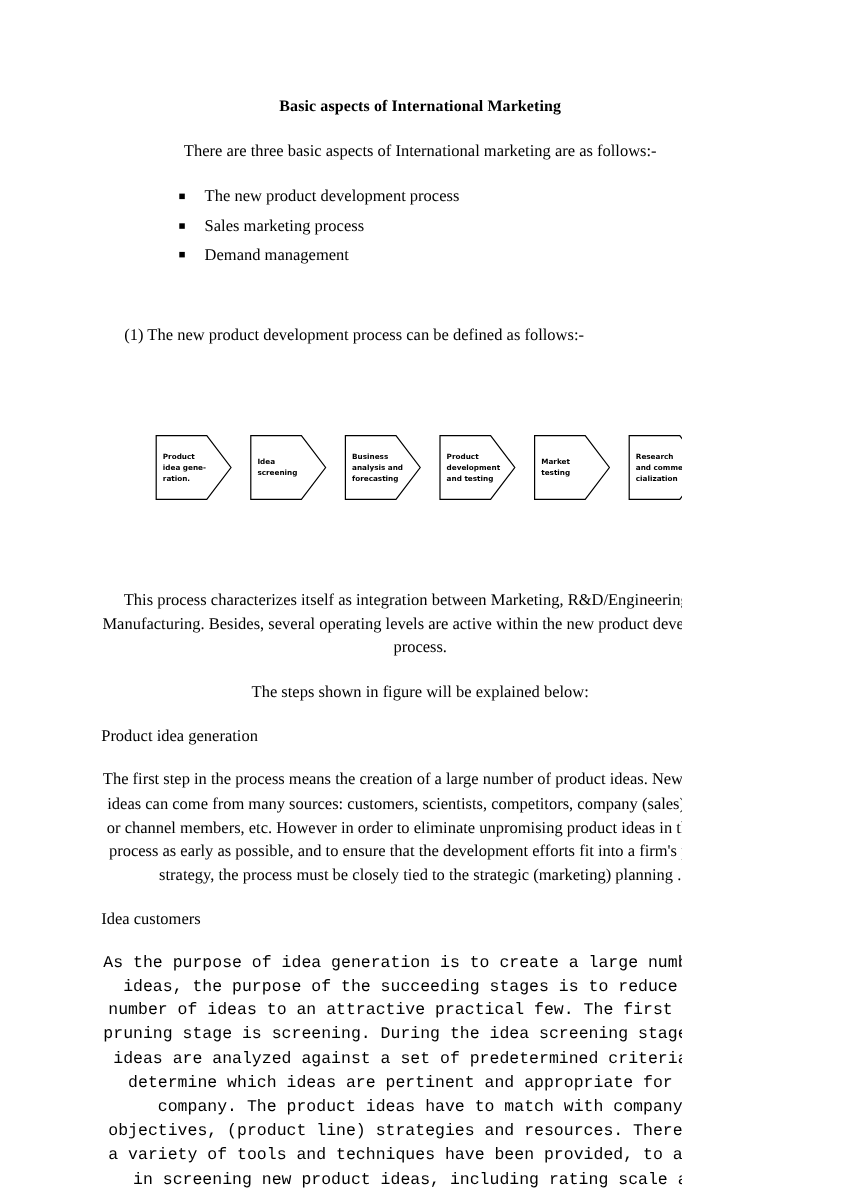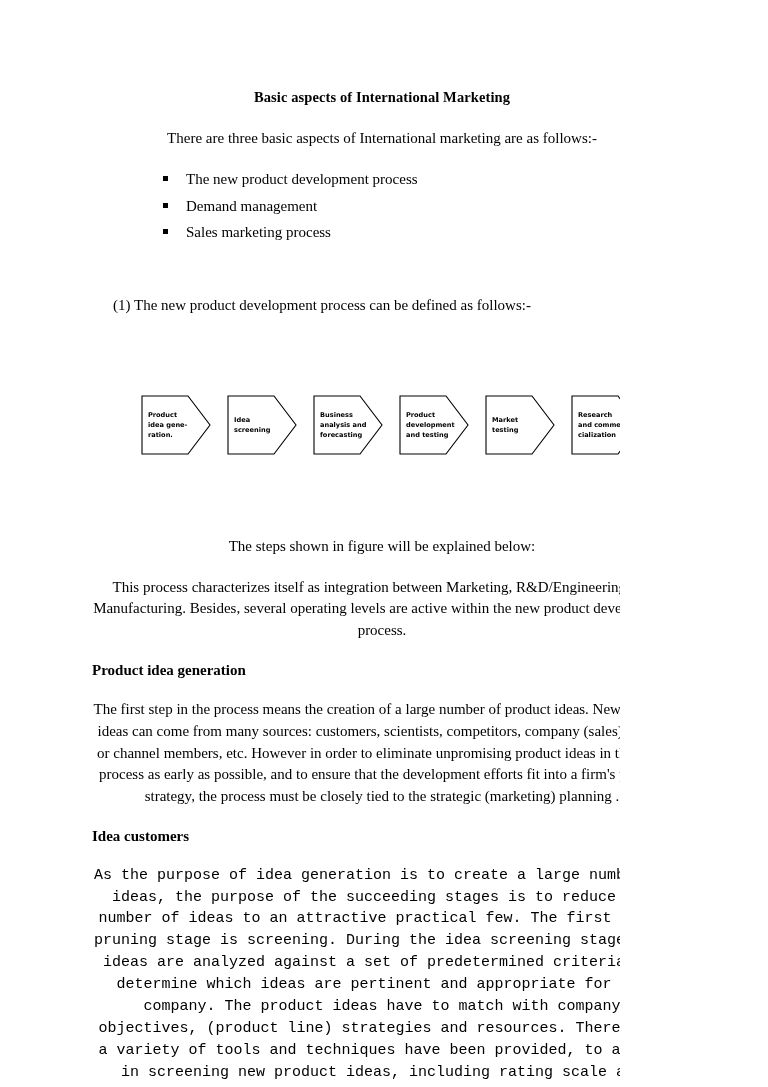--- a/index.html
+++ b/index.html
@@ -77,21 +77,21 @@
   .numbered {
     font-size: 15px;
     line-height: 1.4;
     margin: 0;
     padding-left: 21px;
   }
 
   
   .sec-head {
     font-size: 15px;
-    font-weight: bold;
+    font-weight: normal;
     margin: 0 0 18px 0;
     line-height: 1.3;
   }
 
   
   .diagram-wrap {
     position: relative;
     width: 580px;
     height: 78px;
     margin: 0;
@@ -119,25 +119,25 @@
 
     <p class="para">There are three basic aspects of International marketing are as follows:-</p>
 
     <ul class="bullets">
       <li>
         <span class="sq"></span>
         <span>The new product development process</span>
       </li>
       <li>
         <span class="sq"></span>
-        <span>Demand management</span>
+        <span>Sales marketing process</span>
       </li>
       <li>
         <span class="sq"></span>
-        <span>Sales marketing process</span>
+        <span>Demand management</span>
       </li>
     </ul>
 
     <div class="sp-a"></div>
 
     <p class="numbered">(1) The new product development process can be defined as follows:-</p>
 
     <div class="sp-b"></div>
 
     <div class="diagram-wrap">
@@ -180,23 +180,23 @@
           <path d="M480,10 L526,10 L548,39 L526,68 L480,68 Z" fill="#ffffff" stroke="#000000" stroke-width="1.1"></path>
           <text class="chev-text" x="486" y="31">Research</text>
           <text class="chev-text" x="486" y="41">and commer-</text>
           <text class="chev-text" x="486" y="51">cialization</text>
         </g>
       </svg>
     </div>
 
     <div class="sp-c"></div>
 
+    <p class="para">This process characterizes itself as integration between Marketing, R&amp;D/Engineering and Manufacturing. Besides, several operating levels are active within the new product development process.</p>
+
     <p class="para">The steps shown in figure will be explained below:</p>
-
-    <p class="para">This process characterizes itself as integration between Marketing, R&amp;D/Engineering and Manufacturing. Besides, several operating levels are active within the new product development process.</p>
 
     <h2 class="sec-head">Product idea generation</h2>
 
     <p class="para">The first step in the process means the creation of a large number of product ideas. New product ideas can come from many sources: customers, scientists, competitors, company (sales) people or channel members, etc. However in order to eliminate unpromising product ideas in the NPD process as early as possible, and to ensure that the development efforts fit into a firm's product strategy, the process must be closely tied to the strategic (marketing) planning .</p>
 
     <h2 class="sec-head">Idea customers</h2>
 
     <p class="para tight">As the purpose of idea generation is to create a large number of ideas, the purpose of the succeeding stages is to reduce the number of ideas to an attractive practical few. The first idea-pruning stage is screening. During the idea screening stage, the ideas are analyzed against a set of predetermined criteria, to determine which ideas are pertinent and appropriate for the company. The product ideas have to match with company objectives, (product line) strategies and resources. Therefore, a variety of tools and techniques have been provided, to assist in screening new product ideas, including rating scale and checklist models of product success/failure discriminators.</p>
 
   </div>

